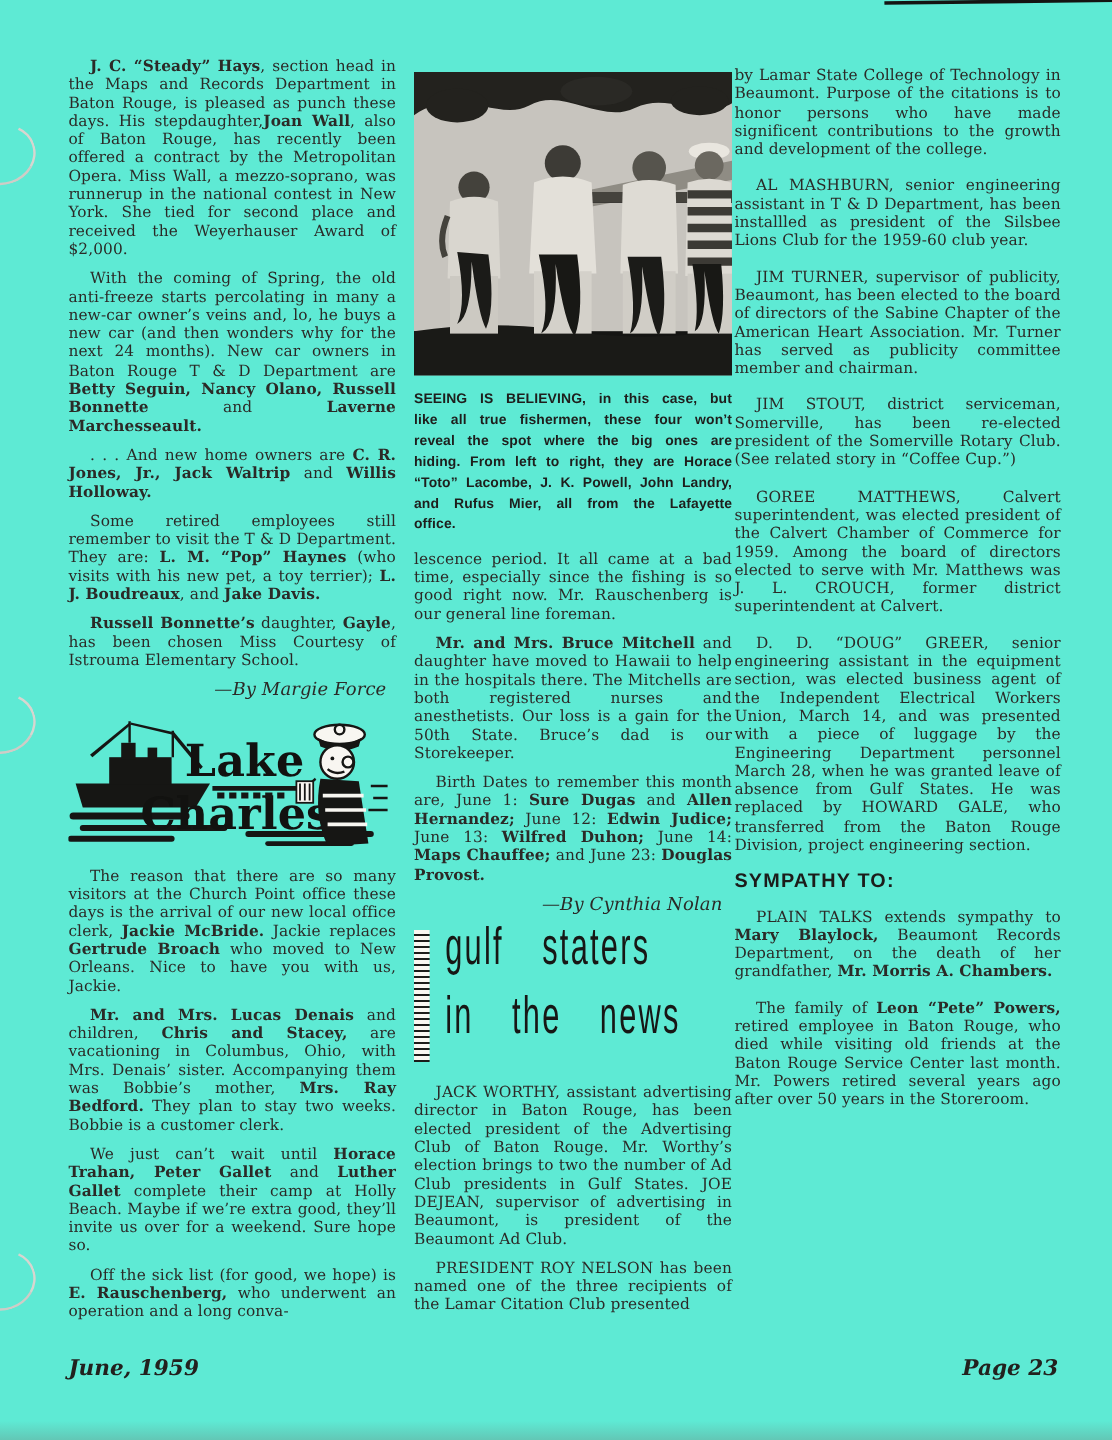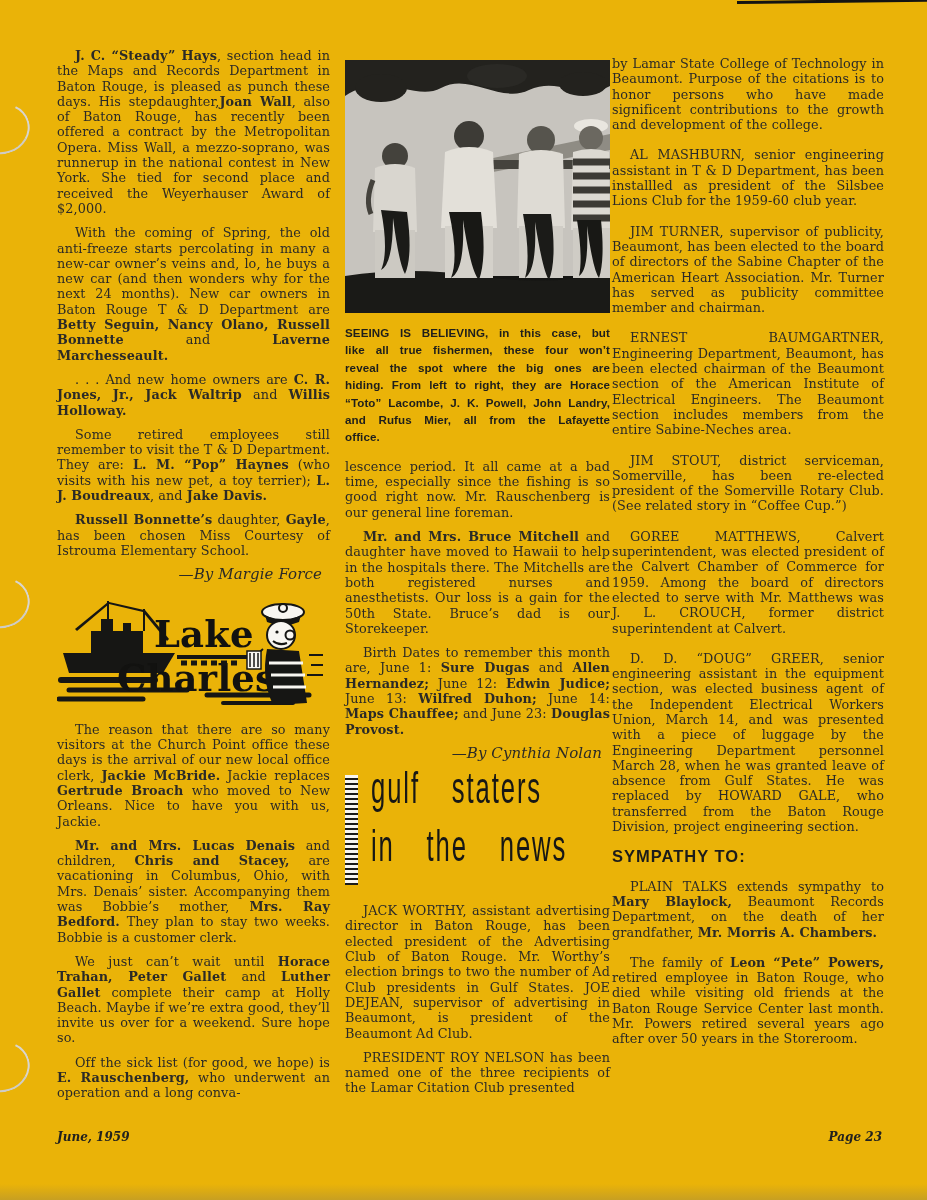--- a/index.html
+++ b/index.html
@@ -1,18 +1,18 @@
 <!DOCTYPE html>
 <html><head>
 <meta charset="utf-8">
 <style>
   html,body{margin:0;padding:0;background:#e9e7e2;}
   .page{
     position:relative;width:927px;height:1200px;margin:0 auto;
-    background:#eab308;overflow:hidden;
+    background:#5eead4;overflow:hidden;
     font-family:"DejaVu Serif",serif;color:#2b2a27;
   }
   .page::after{
     content:"";position:absolute;left:0;right:0;bottom:0;height:16px;
     background:linear-gradient(to bottom,rgba(0,0,0,0),rgba(110,108,102,0.28));
     pointer-events:none;
   }
   .col{position:absolute;text-align:justify;font-size:12.8px;line-height:15.3px;letter-spacing:0.1px;}
   .col-left{left:57px;top:48px;width:273px;}
   .col-mid{left:345px;top:60px;width:265px;}
@@ -41,21 +41,21 @@
   }
   .hl1{top:4px;}
   .hl2{top:62px;}
   .sympathy-heading{
     font-family:"Liberation Sans",sans-serif;font-weight:bold;font-size:16.5px;
     letter-spacing:1px;color:#1c1c1a;margin:4px 0 14px 0;text-align:left;
   }
   .footer{
     position:absolute;top:1130px;left:57px;width:825px;
     display:flex;justify-content:space-between;
-    font-style:italic;font-weight:bold;font-size:12px;color:#22211e;
+    font-style:italic;font-weight:bold;font-size:18px;color:#22211e;
   }
   .scan-line{
     position:absolute;top:1px;left:737px;width:192px;height:3px;
     background:#141412;transform:rotate(-0.7deg);transform-origin:left center;
   }
   .punch-arc{
     position:absolute;left:-26px;width:52px;height:46px;border-radius:50%;
     border:2px solid transparent;border-bottom-color:#cfccc6;border-right-color:#d8d5cf;
     transform:rotate(-18deg);
   }
@@ -201,21 +201,20 @@
     </div>
 
     <p><span>JACK WORTHY, assistant advertising director in Baton Rouge, has been elected president of the Advertising Club of Baton Rouge. Mr. Worthy’s election brings to two the number of Ad Club presidents in Gulf States. JOE DEJEAN, supervisor of advertising in Beaumont, is president of the Beaumont Ad Club.</span></p>
     <p><span>PRESIDENT ROY NELSON has been named one of the three recipients of the Lamar Citation Club presented</span></p>
   </div>
 
   <div class="col col-right">
     <p class="noindent"><span>by Lamar State College of Technology in Beaumont. Purpose of the citations is to honor persons who have made significent contributions to the growth and development of the college.</span></p>
     <p><span>AL MASHBURN, senior engineering assistant in T &amp; D Department, has been installled as president of the Silsbee Lions Club for the 1959-60 club year.</span></p>
     <p><span>JIM TURNER, supervisor of publicity, Beaumont, has been elected to the board of directors of the Sabine Chapter of the American Heart Association. Mr. Turner has served as publicity committee member and chairman.</span></p>
-    <p><span>ERNEST BAUMGARTNER, Engineering Department, Beaumont, has been elected chairman of the Beaumont section of the American Institute of Electrical Engineers. The Beaumont section includes members from the entire Sabine-Neches area.</span></p>
     <p><span>JIM STOUT, district serviceman, Somerville, has been re-elected president of the Somerville Rotary Club. (See related story in “Coffee Cup.”)</span></p>
     <p><span>GOREE MATTHEWS, Calvert superintendent, was elected president of the Calvert Chamber of Commerce for 1959. Among the board of directors elected to serve with Mr. Matthews was J. L. CROUCH, former district superintendent at Calvert.</span></p>
     <p><span>D. D. “DOUG” GREER, senior engineering assistant in the equipment section, was elected business agent of the Independent Electrical Workers Union, March 14, and was presented with a piece of luggage by the Engineering Department personnel March 28, when he was granted leave of absence from Gulf States. He was replaced by HOWARD GALE, who transferred from the Baton Rouge Division, project engineering section.</span></p>
 
     <div class="sympathy-heading">SYMPATHY TO:</div>
     <p><span>PLAIN TALKS extends sympathy to </span><b>Mary Blaylock,</b><span> Beaumont Records Department, on the death of her grandfather, </span><b>Mr. Morris A. Chambers.</b></p>
     <p><span>The family of </span><b>Leon “Pete” Powers,</b><span> retired employee in Baton Rouge, who died while visiting old friends at the Baton Rouge Service Center last month. Mr. Powers retired several years ago after over 50 years in the Storeroom.</span></p>
   </div>
 
   <div class="footer">

